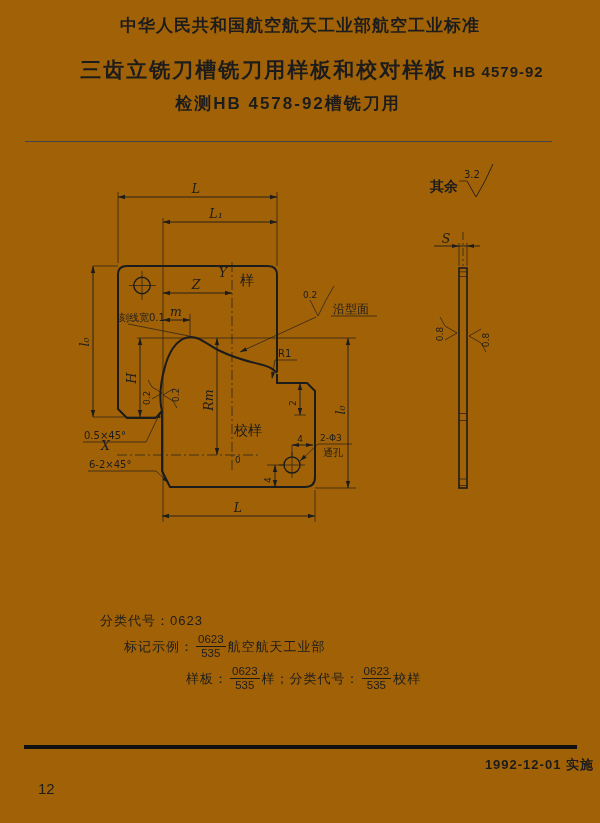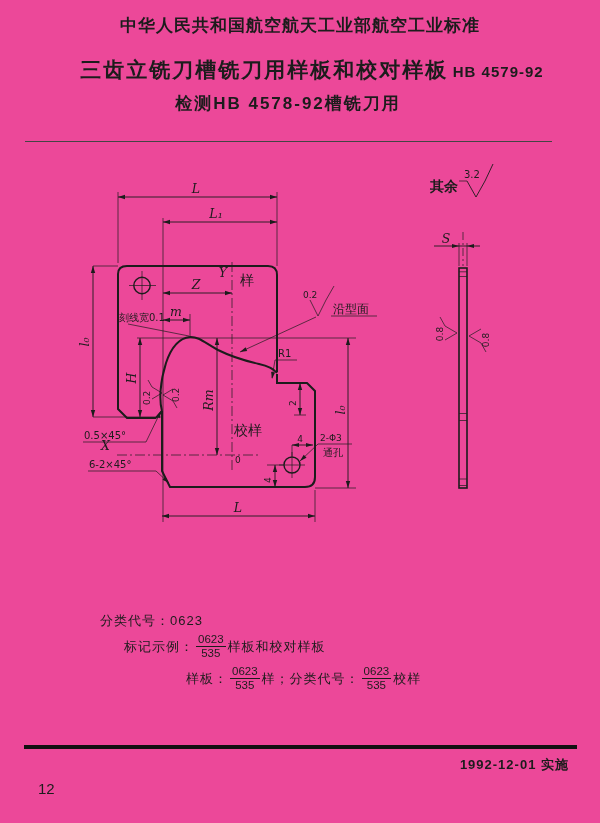--- a/index.html
+++ b/index.html
@@ -1,17 +1,17 @@
 <!DOCTYPE html>
 <html><head>
 <meta charset="utf-8">
 <style>
   html,body{margin:0;padding:0;}
   body{background:#d8d8d4;font-family:"Liberation Sans", sans-serif;}
-  .page{position:relative;width:600px;height:823px;margin:0 auto;background:#ec4899;color:#1c1c1c;overflow:hidden;}
+  .page{position:relative;width:600px;height:823px;margin:0 auto;background:#a16207;color:#1c1c1c;overflow:hidden;}
   .hdr1{position:absolute;top:14px;left:0;right:0;text-align:center;font-size:17px;font-weight:bold;letter-spacing:1px;}
   .hdr2{position:absolute;top:56px;left:0;right:0;text-align:center;transform:translateX(12px);white-space:nowrap;}
   .hdr2 .t{font-size:21px;font-weight:bold;letter-spacing:2px;text-align:right;}
   .hdr2 .no{font-size:15px;font-weight:bold;letter-spacing:1px;}
   .hdr3{position:absolute;top:92px;left:0;right:0;text-align:center;font-size:17px;font-weight:bold;letter-spacing:2px;transform:translateX(-12px);}
   .ruletop{position:absolute;top:141px;left:25px;width:527px;height:1px;background:#444;}
   svg{position:absolute;top:0;left:0;}
   svg text{fill:#1c1c1c;font-family:"DejaVu Sans", sans-serif;}
   .ln{stroke:#1c1c1c;fill:none;}
   .outline{stroke-width:2;}
@@ -22,21 +22,21 @@
   .lbl9{font-size:9px;}
   .zh{font-size:12px;}
   .zh14{font-size:14px;}
   .ital{font-family:"DejaVu Serif", serif;font-style:italic;font-size:12.5px;}
   .cls{position:absolute;left:0;top:0;font-size:13px;letter-spacing:1px;}
   .frow{display:flex;align-items:center;}
   .frac{display:inline-flex;flex-direction:column;text-align:center;font-size:11.5px;letter-spacing:0;line-height:1.15;margin:0 2px;}
   .frac .num{border-bottom:1.2px solid #1c1c1c;padding:0 2px;}
   .frule{position:absolute;top:745px;left:24px;width:553px;height:4px;background:#111;}
   .f1{position:absolute;top:756px;left:24px;font-size:13px;font-weight:bold;letter-spacing:1px;}
-  .f2{position:absolute;top:756px;right:31px;font-size:13px;font-weight:bold;letter-spacing:1px;}
+  .f2{position:absolute;top:756px;right:6px;font-size:13px;font-weight:bold;letter-spacing:1px;}
   .pg{position:absolute;top:780px;left:38px;font-size:15px;}
 </style>
 </head>
 <body>
 
 <div class="page">
 
   <div class="hdr1">中华人民共和国航空航天工业部航空工业标准</div>
   <div class="hdr2">
     <span class="t">三齿立铣刀槽铣刀用样板和校对样板</span>
@@ -214,21 +214,21 @@
 
   <div class="cls" style="left:100px;top:612px;text-align:right;">
     <span>分类代号：</span><span>0623</span>
   </div>
   <div class="cls frow" style="left:100px;top:633px;margin-left:24px;">
     <span>标记示例：</span>
     <span class="frac">
       <span class="num">0623</span>
       <span class="den">535</span>
     </span>
-    <span>样板和校对样板</span>
+    <span>航空航天工业部</span>
   </div>
   <div class="cls frow" style="left:186px;top:665px;">
     <span>样板：</span>
     <span class="frac">
       <span class="num">0623</span>
       <span class="den">535</span>
     </span>
     <span>样；分类代号：</span>
     <span class="frac">
       <span class="num">0623</span>

